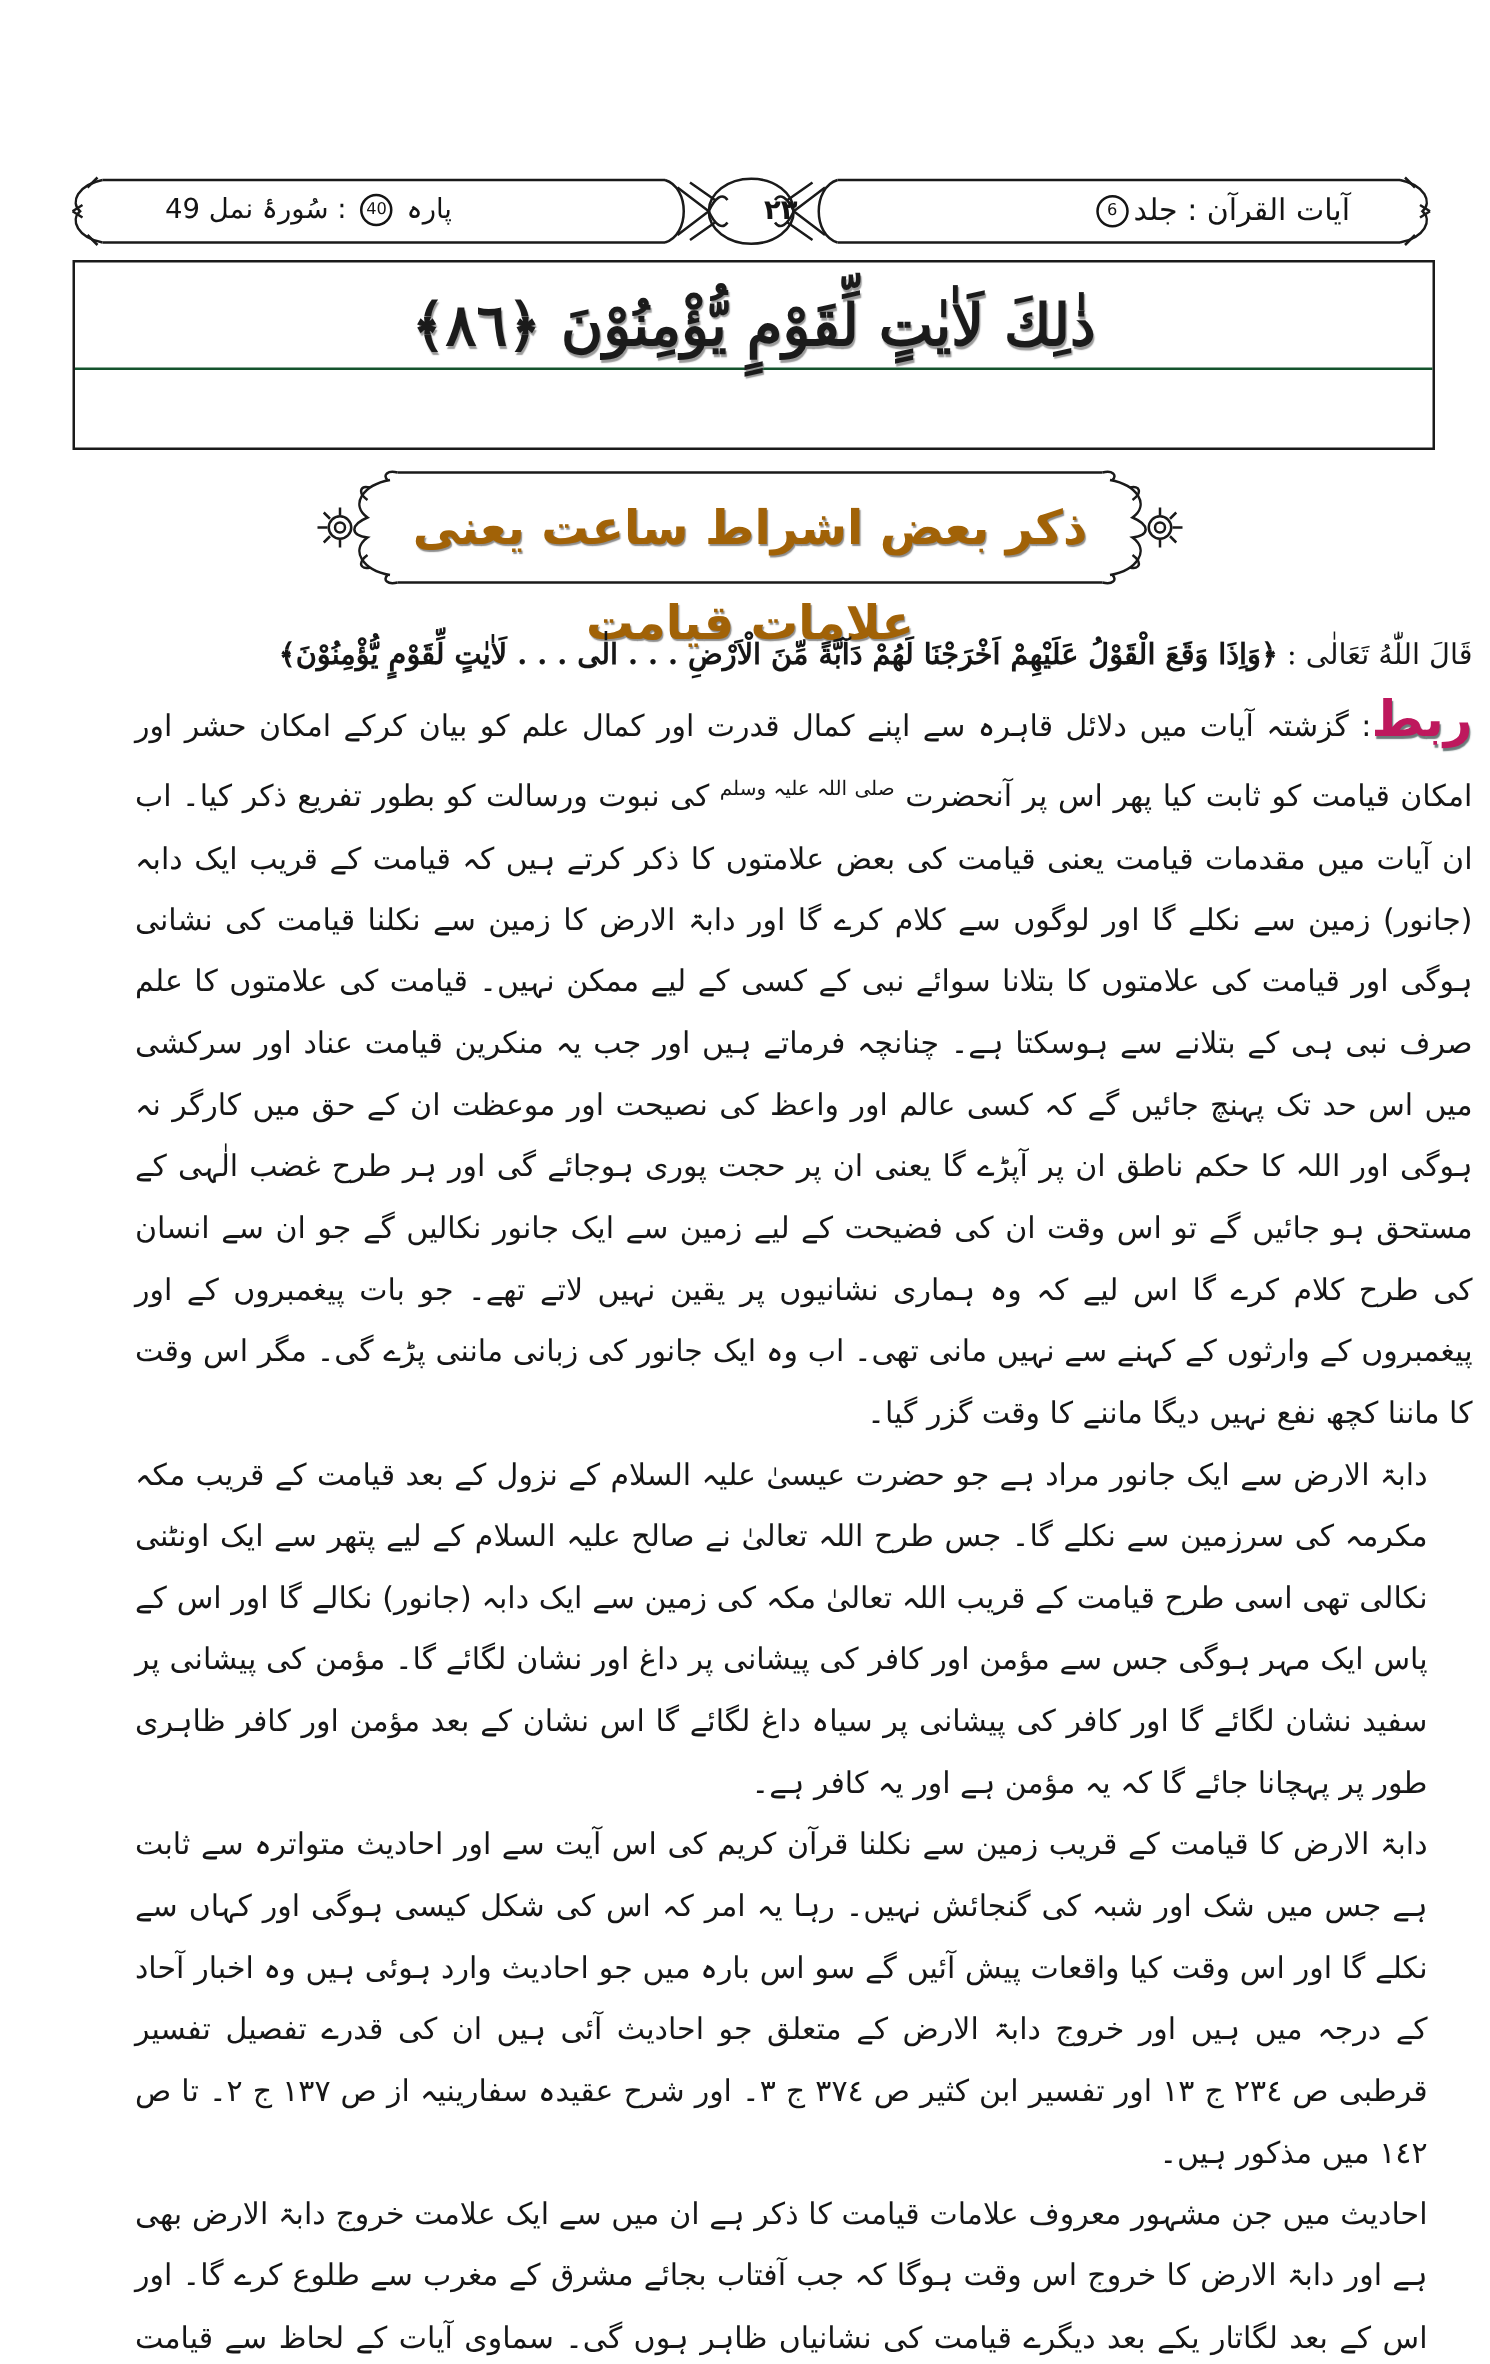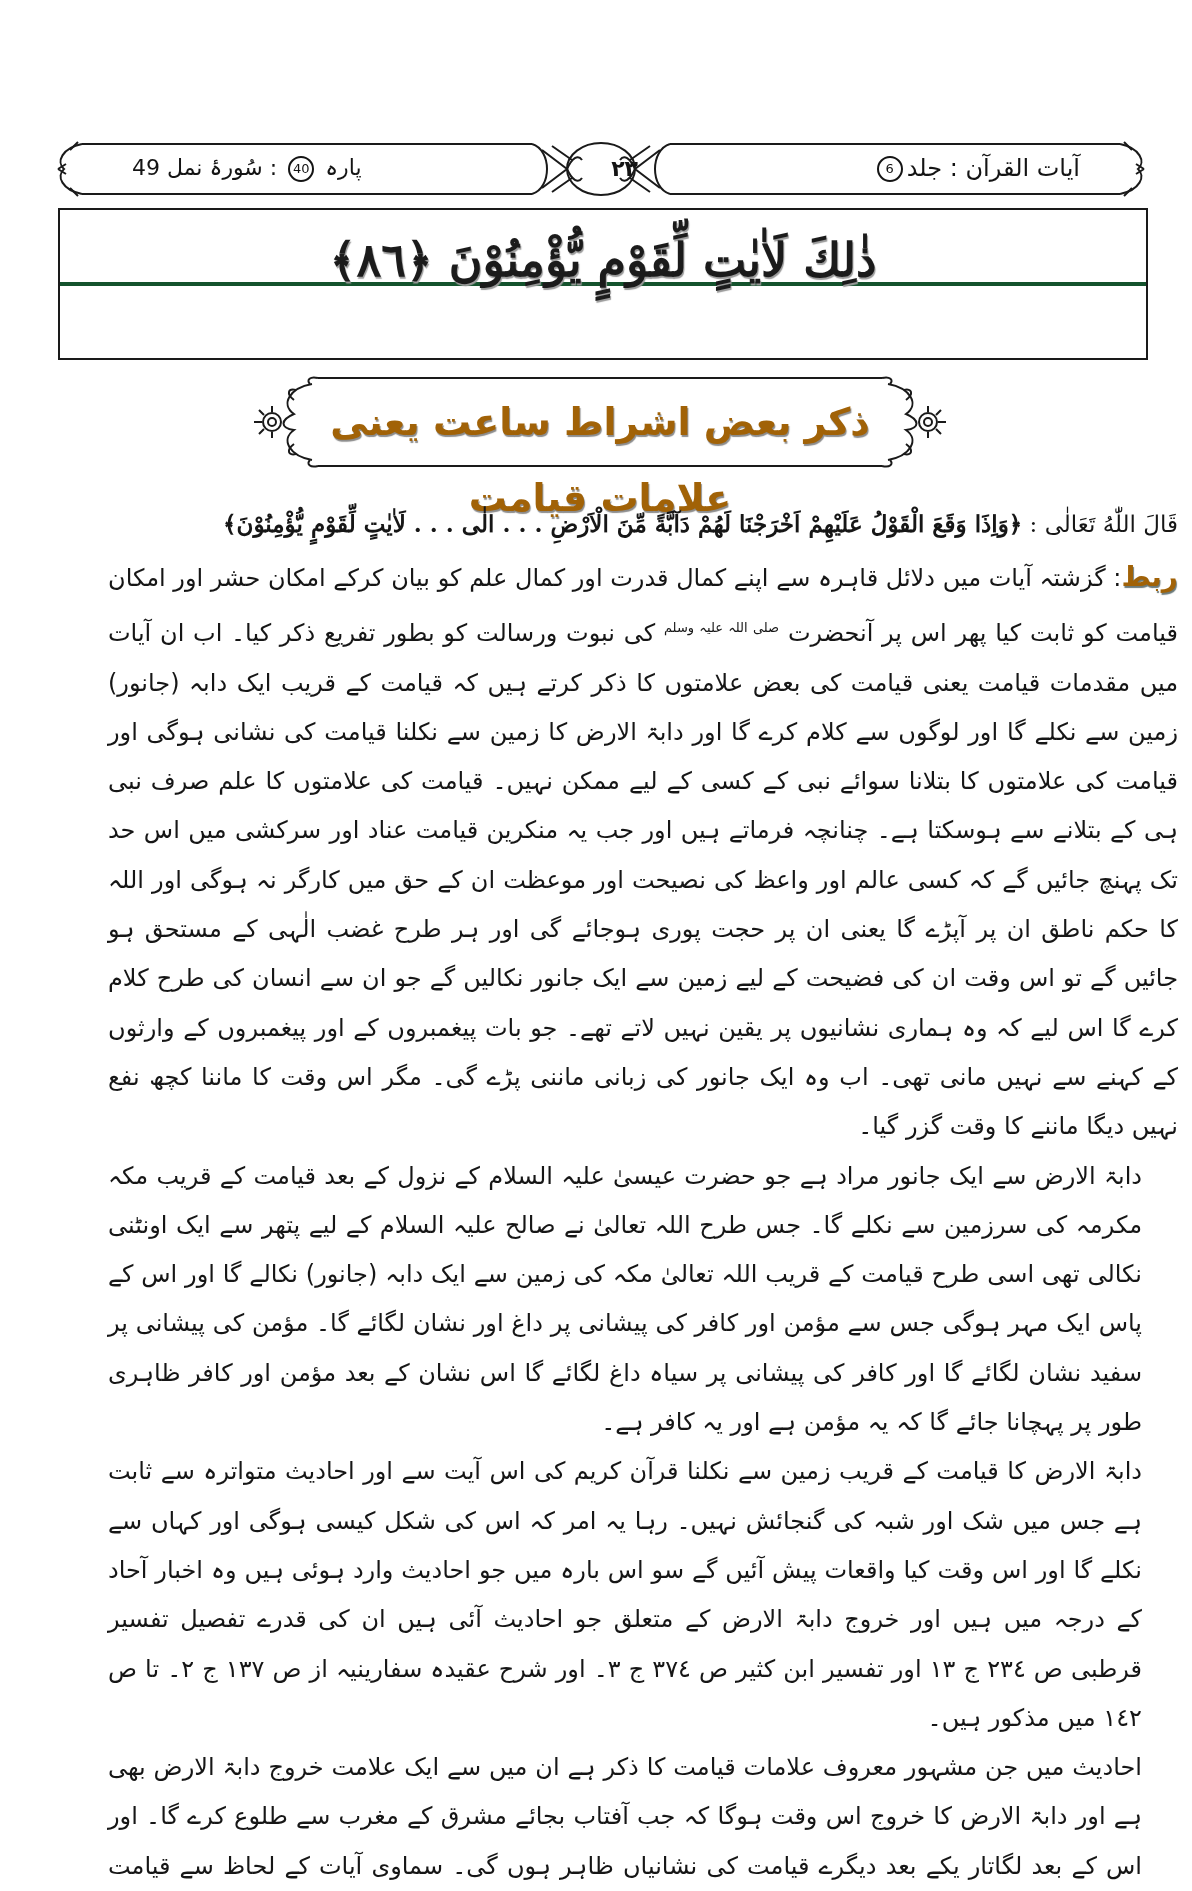--- a/index.html
+++ b/index.html
@@ -82,22 +82,22 @@
   .verse-box {
     position: absolute;
     left: 58px;
     top: 208px;
     width: 1090px;
     height: 152px;
     border: 2px solid #1a1a1a;
     box-sizing: border-box;
   }
   .verse-arabic {
-    height: 76px;
-    border-bottom: 4px solid #14532d;
+    height: 86px;
+    border-bottom: 2px solid #14532d;
     box-sizing: border-box;
     direction: rtl;
     text-align: center;
     font-family: "DejaVu Serif", serif;
     font-size: 46px;
     font-weight: bold;
     line-height: 100px;
     color: #1b1b1b;
     text-shadow: 1px 2px 1px #9a9a9a;
   }
@@ -158,29 +158,29 @@
     line-height: 56px;
     margin-bottom: 0;
     white-space: nowrap;
     text-align-last: right;
   }
   .qual-line .aya {
     font-weight: bold;
   }
   .rabt {
     font-weight: bold;
-    font-size: 28px;
-    color: #a16207;
+    font-size: 40px;
+    color: #be185d;
     text-shadow: 1px 2px 1px #6b7a7a;
   }
   .indent {
     padding-right: 36px;
   }
   .salutation {
-    font-size: 13px;
+    font-size: 16px;
     vertical-align: super;
   }
 </style>
 </head>
 <body>
 
 <div class="page">
 
   <div class="running-header">
     <svg class="rh-frame-svg" viewBox="0 0 1098 58" preserveAspectRatio="none">

